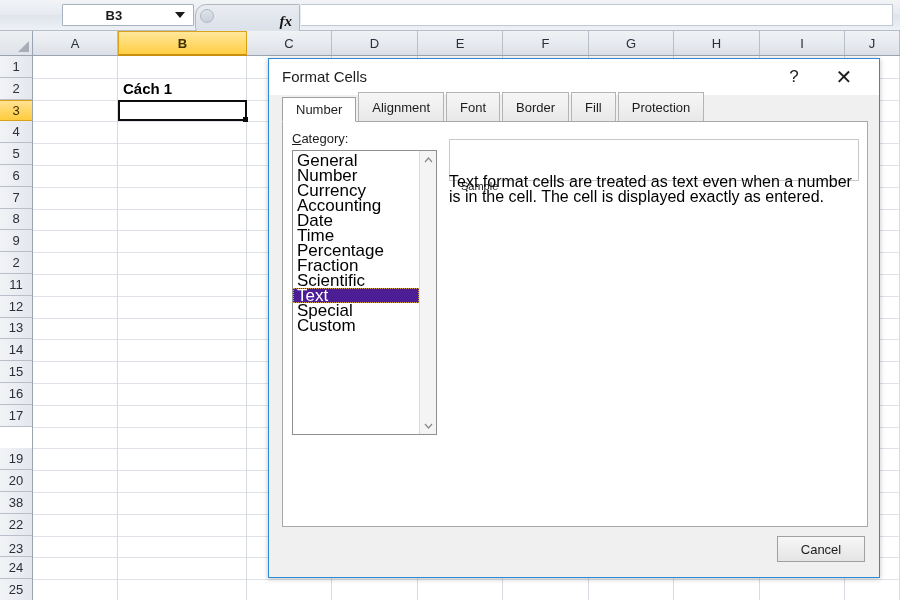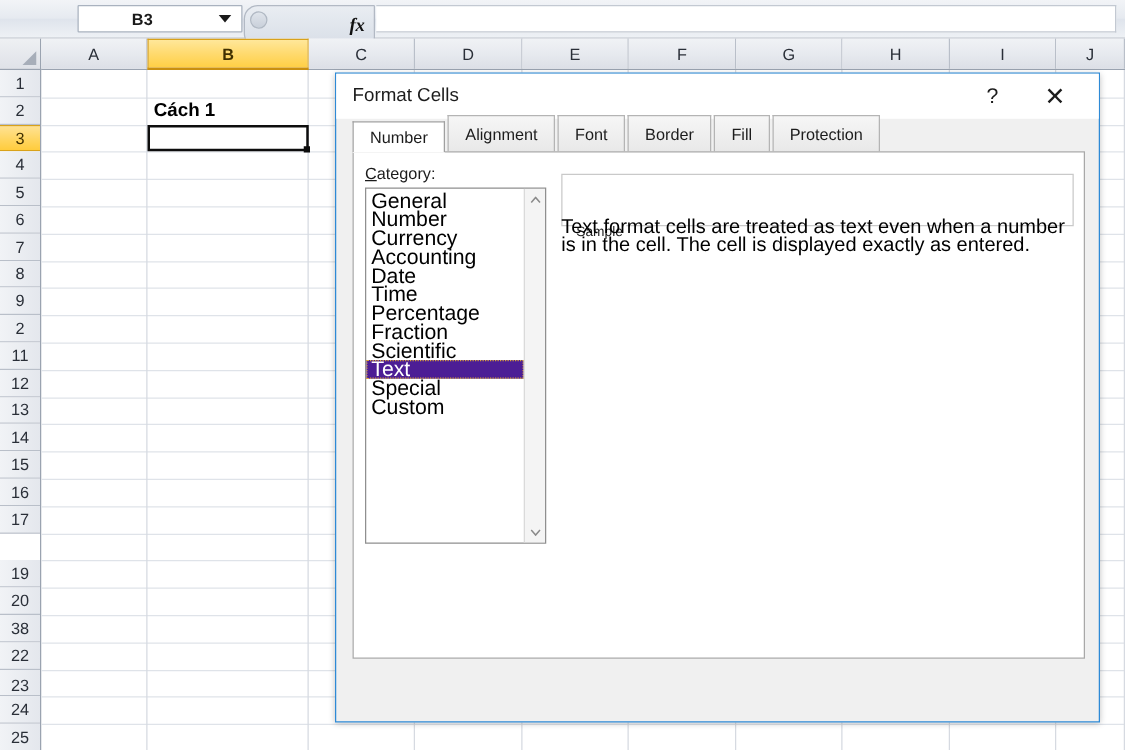--- a/index.html
+++ b/index.html
@@ -495,14 +495,17 @@
 
     <div id="sample-group">
       <span id="sample-legend">Sample</span>
       <span id="sample-value"></span>
     </div>
 
     <div id="format-description">Text format cells are treated as text even when a number is in the cell. The cell is displayed exactly as entered.</div>
   </div>
 
   <div id="button-row">
+      <div class="dlg-btn">
+        <span>Cancel</span>
+      </div>
     </div>
 </div>
 
 </body></html>

